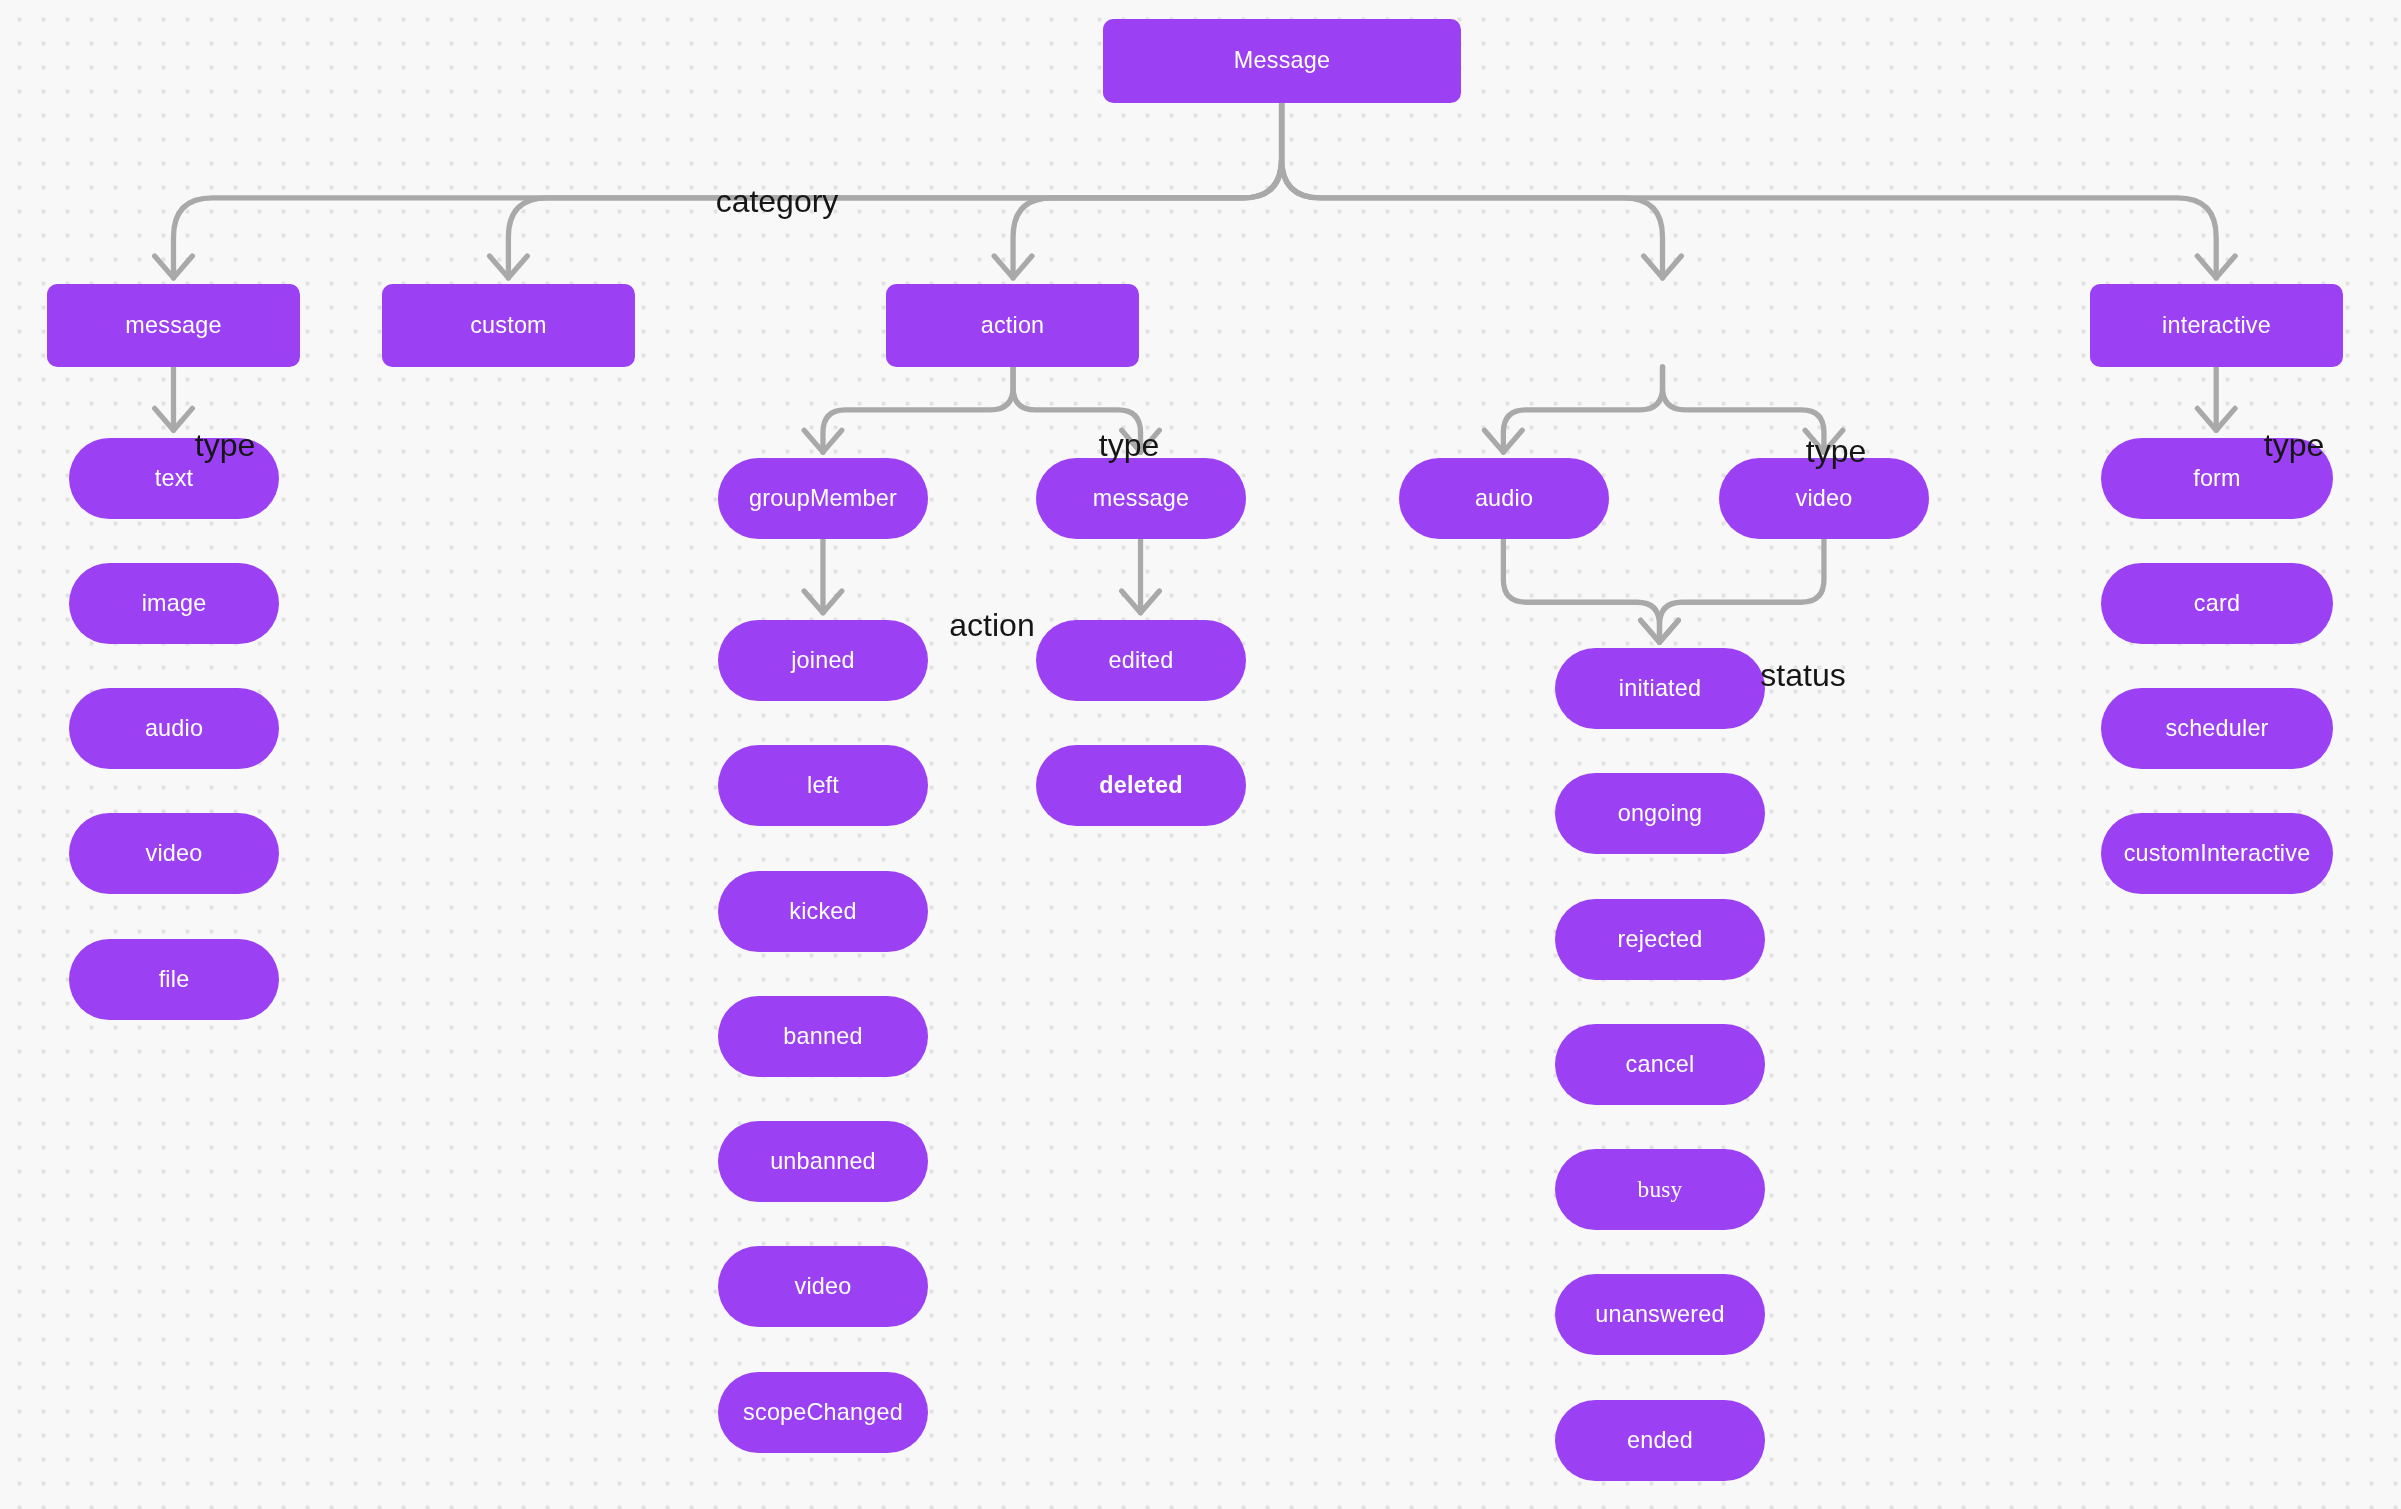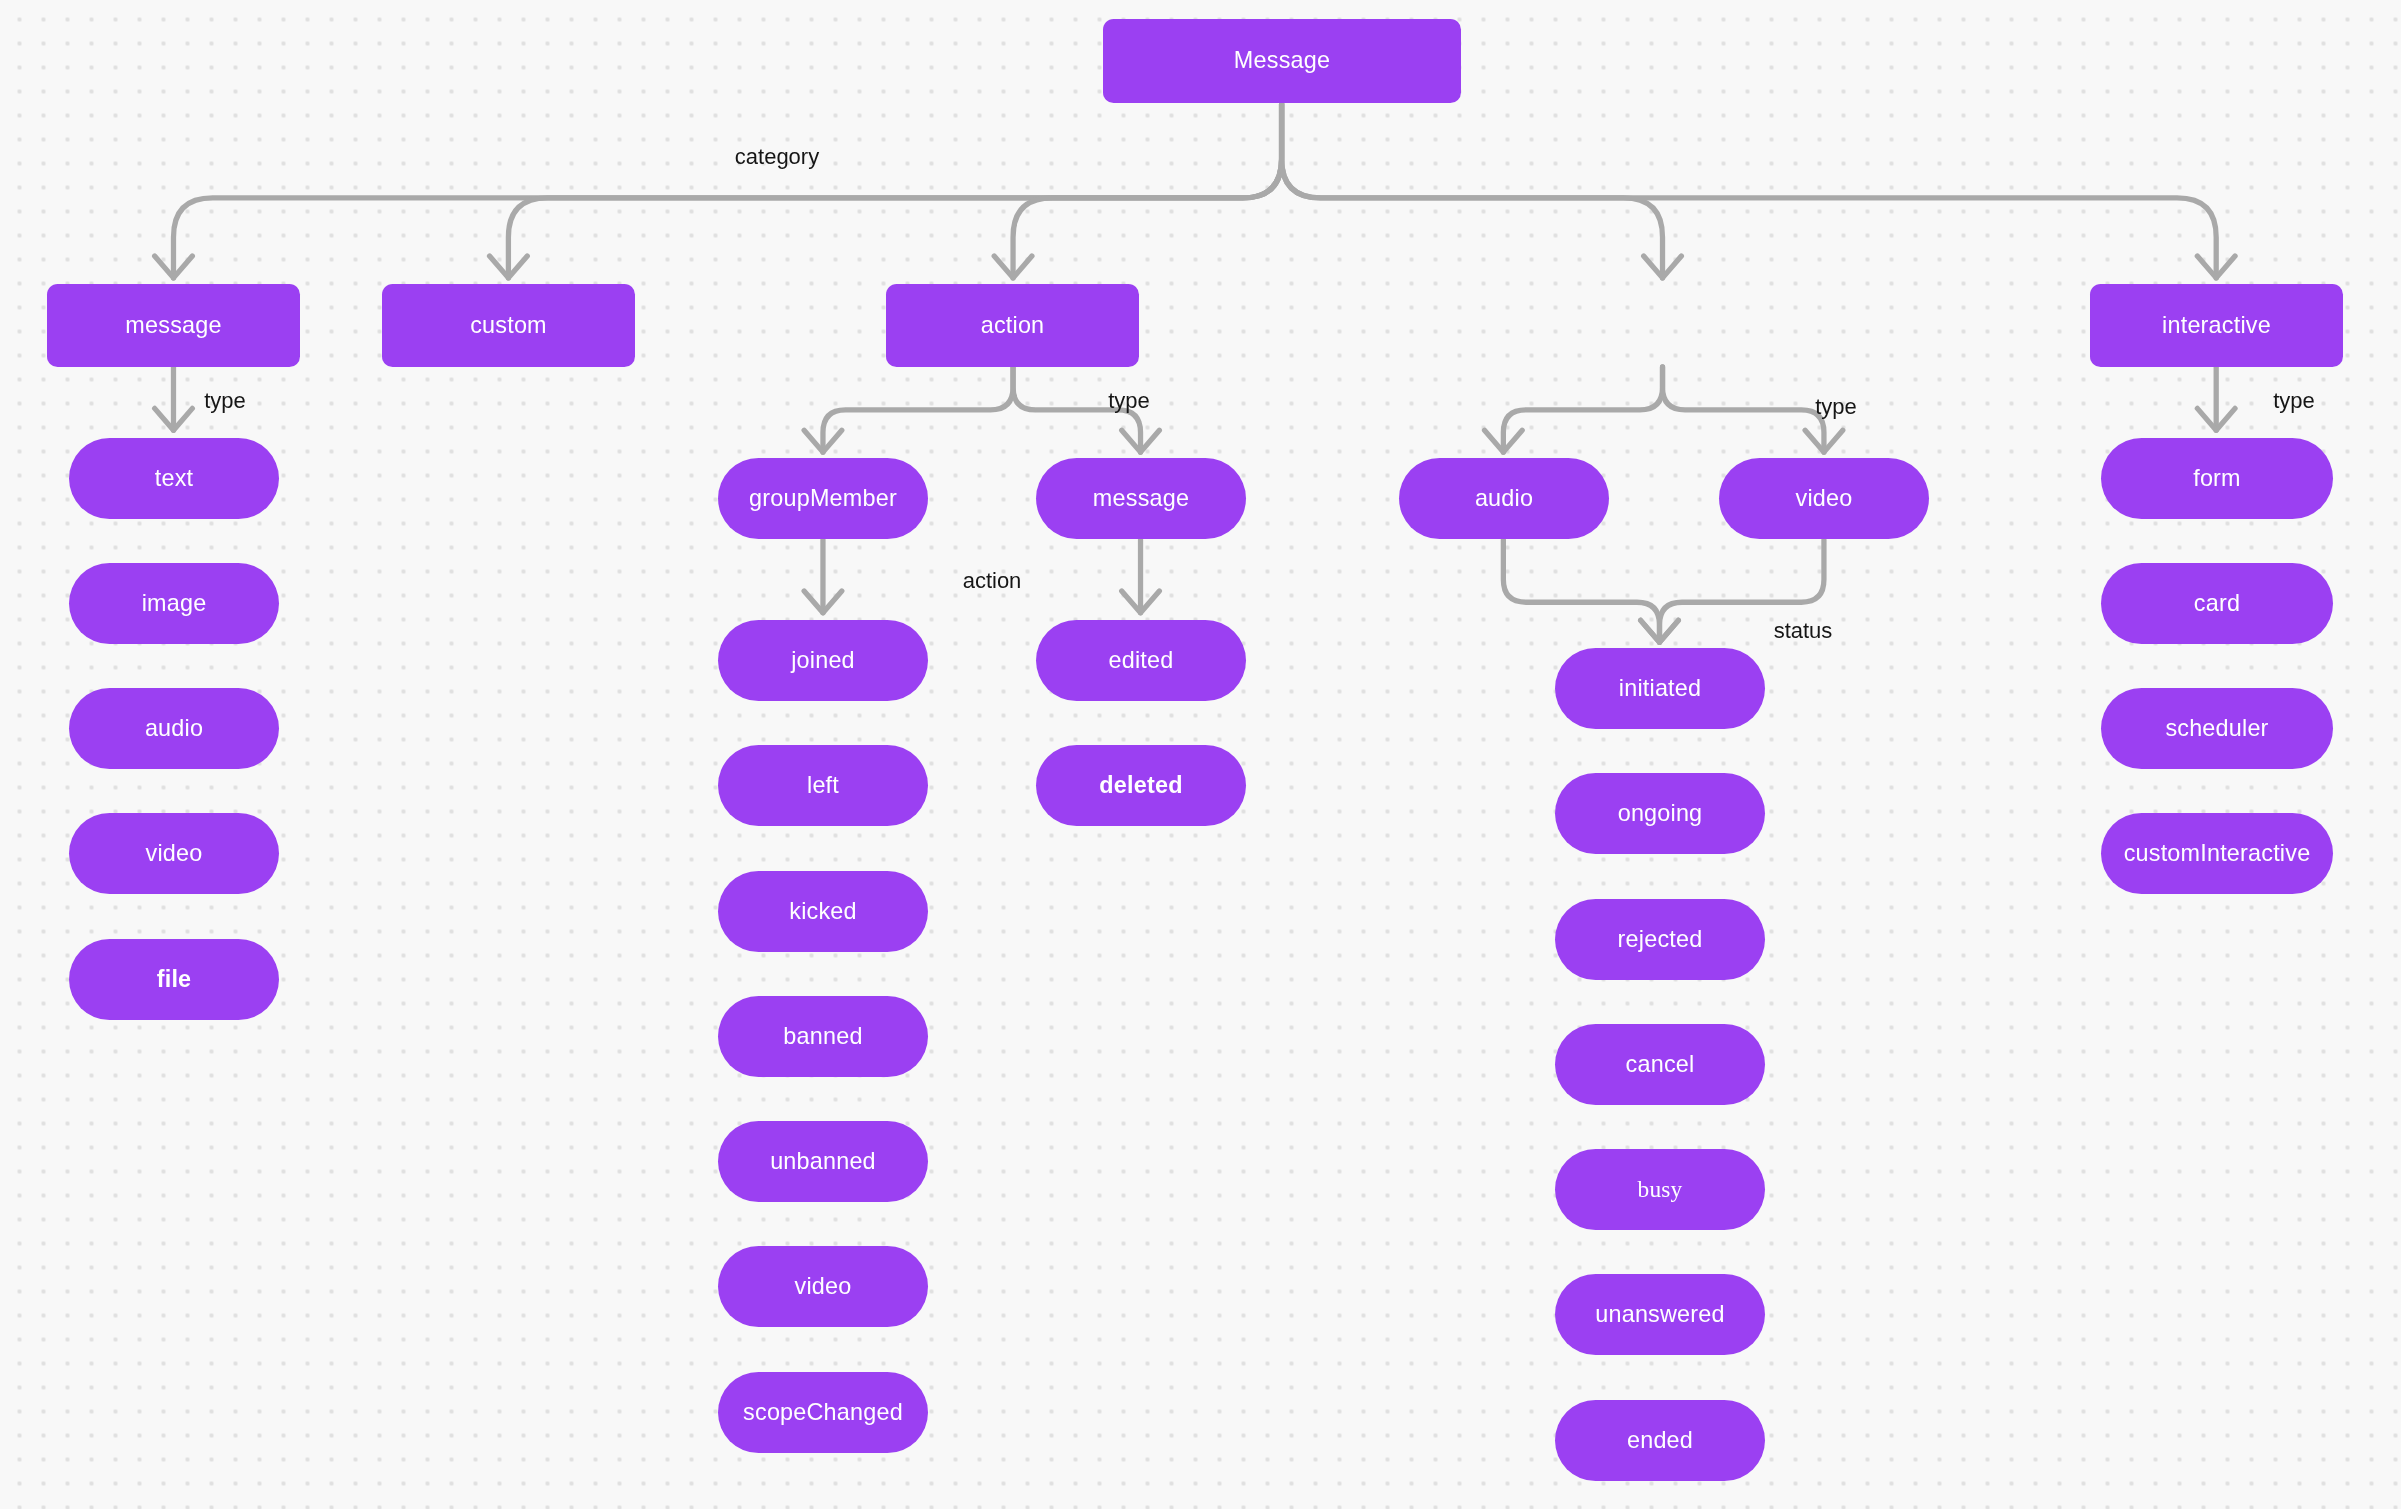--- a/index.html
+++ b/index.html
@@ -28,22 +28,22 @@
   .node{
     position:absolute;display:flex;align-items:center;justify-content:center;
     background:var(--node-fill);color:var(--node-text);
     font-size:23.4px;line-height:1;letter-spacing:0.2px;
     box-sizing:border-box;cursor:default;user-select:none;
   }
   .rect{border-radius:10.6px;}
   .pill{border-radius:44px;}
   .edge-label{
     position:absolute;transform:translate(-50%,-50%);
-    font-size:22px;font-weight:500;color:var(--label-text);
-    white-space:nowrap;user-select:none;
+    font-size:32px;font-weight:500;color:var(--label-text);
+    white-space:nowrap;user-select:none;margin-top:44px;
   }
 </style>
 </head>
 <body>
 
 <div id="canvas">
   <svg id="edges" width="2401" height="1510" viewBox="0 0 3183 2001" xmlns="http://www.w3.org/2000/svg">
     <defs>
       <marker id="arrowhead" markerUnits="userSpaceOnUse" markerWidth="90" markerHeight="90" viewBox="-45 -45 90 90" refX="0" refY="0" orient="auto">
         <path class="arrowhead-glyph" d="M -29 -25 L 0 0 L -29 25"></path>
@@ -67,21 +67,21 @@
     </svg>
 <div class="node rect" style="left: 1103px; top: 19px; width: 358px; height: 84px;">Message</div>
     <div class="node rect" style="left: 47px; top: 284px; width: 253px; height: 83px;">message</div>
     <div class="node rect" style="left: 382px; top: 284px; width: 253px; height: 83px;">custom</div>
     <div class="node rect" style="left: 886px; top: 284px; width: 253px; height: 83px;">action</div>
     <div class="node rect" style="left: 2090px; top: 284px; width: 253px; height: 83px;">interactive</div>
     <div class="node pill" style="left: 69px; top: 438px; width: 210px; height: 81px;">text</div>
     <div class="node pill" style="left: 69px; top: 563px; width: 210px; height: 81px;">image</div>
     <div class="node pill" style="left: 69px; top: 688px; width: 210px; height: 81px;">audio</div>
     <div class="node pill" style="left: 69px; top: 813px; width: 210px; height: 81px;">video</div>
-    <div class="node pill" style="left: 69px; top: 939px; width: 210px; height: 81px; font-weight: bold;">file</div>
+    <div class="node pill" style="left: 69px; top: 939px; width: 210px; height: 81px;">file</div>
     <div class="node pill" style="left: 718px; top: 458px; width: 210px; height: 81px;">groupMember</div>
     <div class="node pill" style="left: 1036px; top: 458px; width: 210px; height: 81px;">message</div>
     <div class="node pill" style="left: 1399px; top: 458px; width: 210px; height: 81px;">audio</div>
     <div class="node pill" style="left: 1719px; top: 458px; width: 210px; height: 81px;">video</div>
     <div class="node pill" style="left: 718px; top: 620px; width: 210px; height: 81px;">joined</div>
     <div class="node pill" style="left: 718px; top: 745px; width: 210px; height: 81px;">left</div>
     <div class="node pill" style="left: 718px; top: 871px; width: 210px; height: 81px;">kicked</div>
     <div class="node pill" style="left: 718px; top: 996px; width: 210px; height: 81px;">banned</div>
     <div class="node pill" style="left: 718px; top: 1121px; width: 210px; height: 81px;">unbanned</div>
     <div class="node pill" style="left: 718px; top: 1246px; width: 210px; height: 81px;">video</div>

